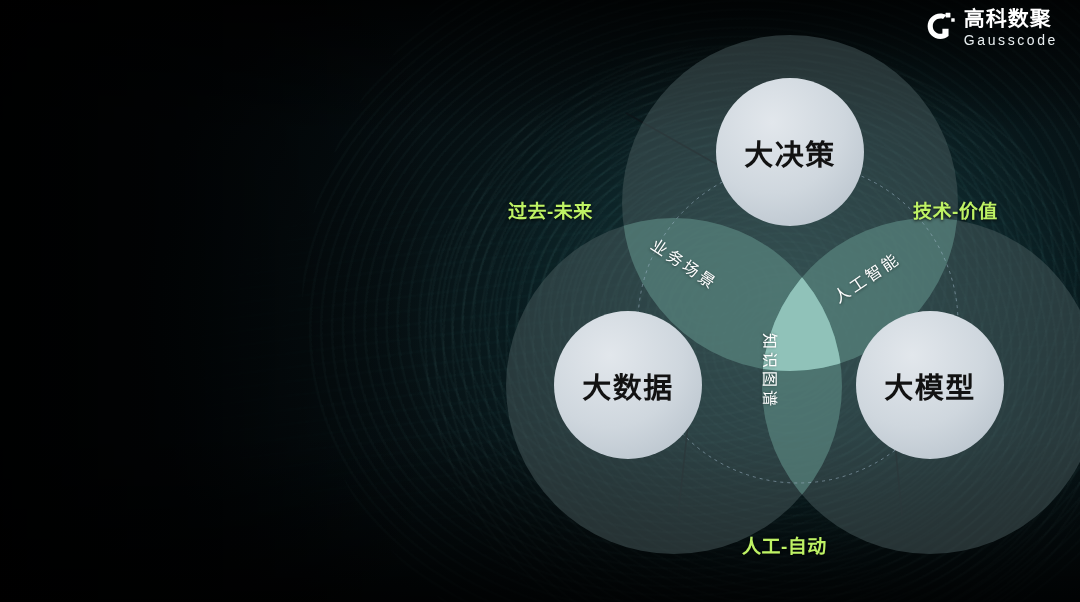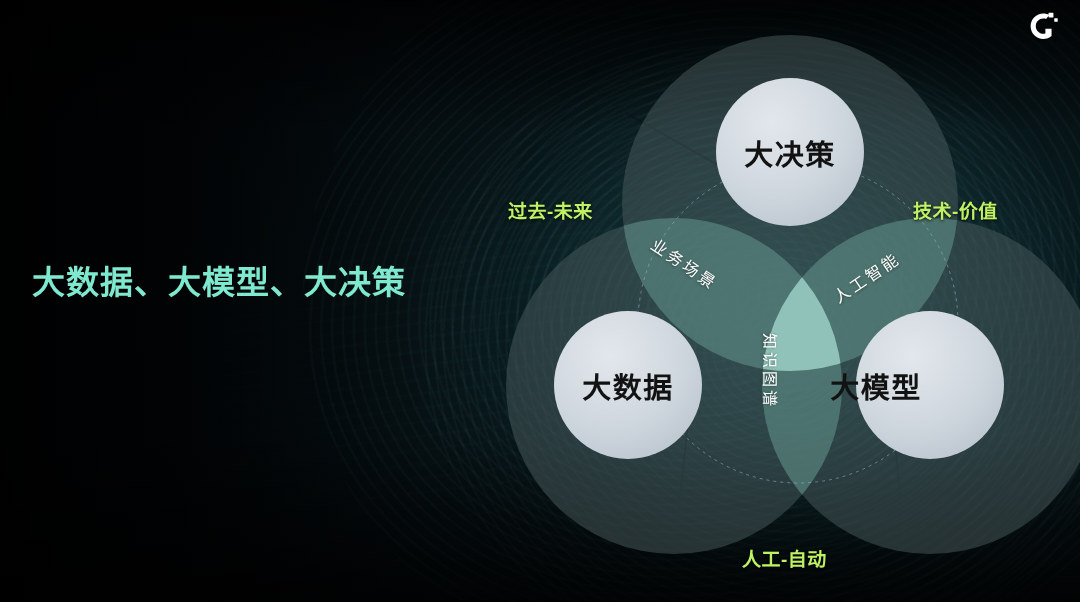--- a/index.html
+++ b/index.html
@@ -148,35 +148,35 @@
     position: absolute;
     color: #bef264;
     font-size: 19px;
     font-weight: 700;
     letter-spacing: .5px;
     white-space: nowrap;
     text-shadow: 0 1px 3px rgba(0,0,0,.85);
   }
   .axis-left   { left: 508px; top: 196px; }
   .axis-right  { left: 913px; top: 196px; }
-  .axis-bottom { left: 742px; top: 544px; }
+  .axis-bottom { left: 742px; top: 531px; }
 
   
   .core-label {
     position: absolute;
     color: #121212;
     font-size: 29px;
     font-weight: 700;
     letter-spacing: 1.5px;
     white-space: nowrap;
     transform: translate(-50%, -50%);
   }
   .core-top    { left: 790px; top: 152px; }
   .core-left   { left: 628px; top: 385px; }
-  .core-right  { left: 876px; top: 385px; }
+  .core-right  { left: 930px; top: 385px; }
 
   
   .lens-label {
     position: absolute;
     color: #ffffff;
     font-size: 16px;
     font-weight: 500;
     letter-spacing: 3px;
     white-space: nowrap;
     text-shadow: 0 1px 3px rgba(0,0,0,.45);
@@ -208,24 +208,27 @@
   <div class="bg-streaks"></div>
   <div class="bg-glow"></div>
   <div class="bg-vignette"></div>
 
   <div class="logo">
     <svg class="logo-mark" viewBox="0 0 40 40" aria-hidden="true">
       <path fill="#ffffff" d="M20.5 3.2c-9.4 0-17 7.6-17 17s7.6 17 17 17c4.1 0 7.9-1.5 10.9-3.9v-9.6h-8.2v6.2c-0.8 0.3-1.7 0.4-2.7 0.4-5.6 0-10.1-4.5-10.1-10.1S14.9 10.1 20.5 10.1c1.3 0 2.5 0.2 3.6 0.7l4.4-5.6C25.9 3.9 23.3 3.2 20.5 3.2z"></path>
       <rect fill="#ffffff" x="27.4" y="2.2" width="6.5" height="6.5" rx="0.6"></rect>
       <rect fill="#ffffff" x="35.0" y="9.8" width="4.6" height="4.6" rx="0.5"></rect>
     </svg>
+    <div class="logo-text">
+      <span class="logo-cn">高科数聚</span>
+      <span class="logo-en">Gausscode</span>
+    </div>
   </div>
 
   <div class="copy">
-    <h1 class="copy-title">大数据、大模型、大决策</h1>
   </div>
 
   <div class="venn">
     <svg viewBox="0 0 570 520" preserveAspectRatio="none" aria-hidden="true">
       <defs>
         <clipPath id="clipTop">
             <circle cx="292" cy="185" r="168"></circle>
           </clipPath>
         <clipPath id="clipBL">
             <circle cx="176" cy="368" r="168"></circle>

